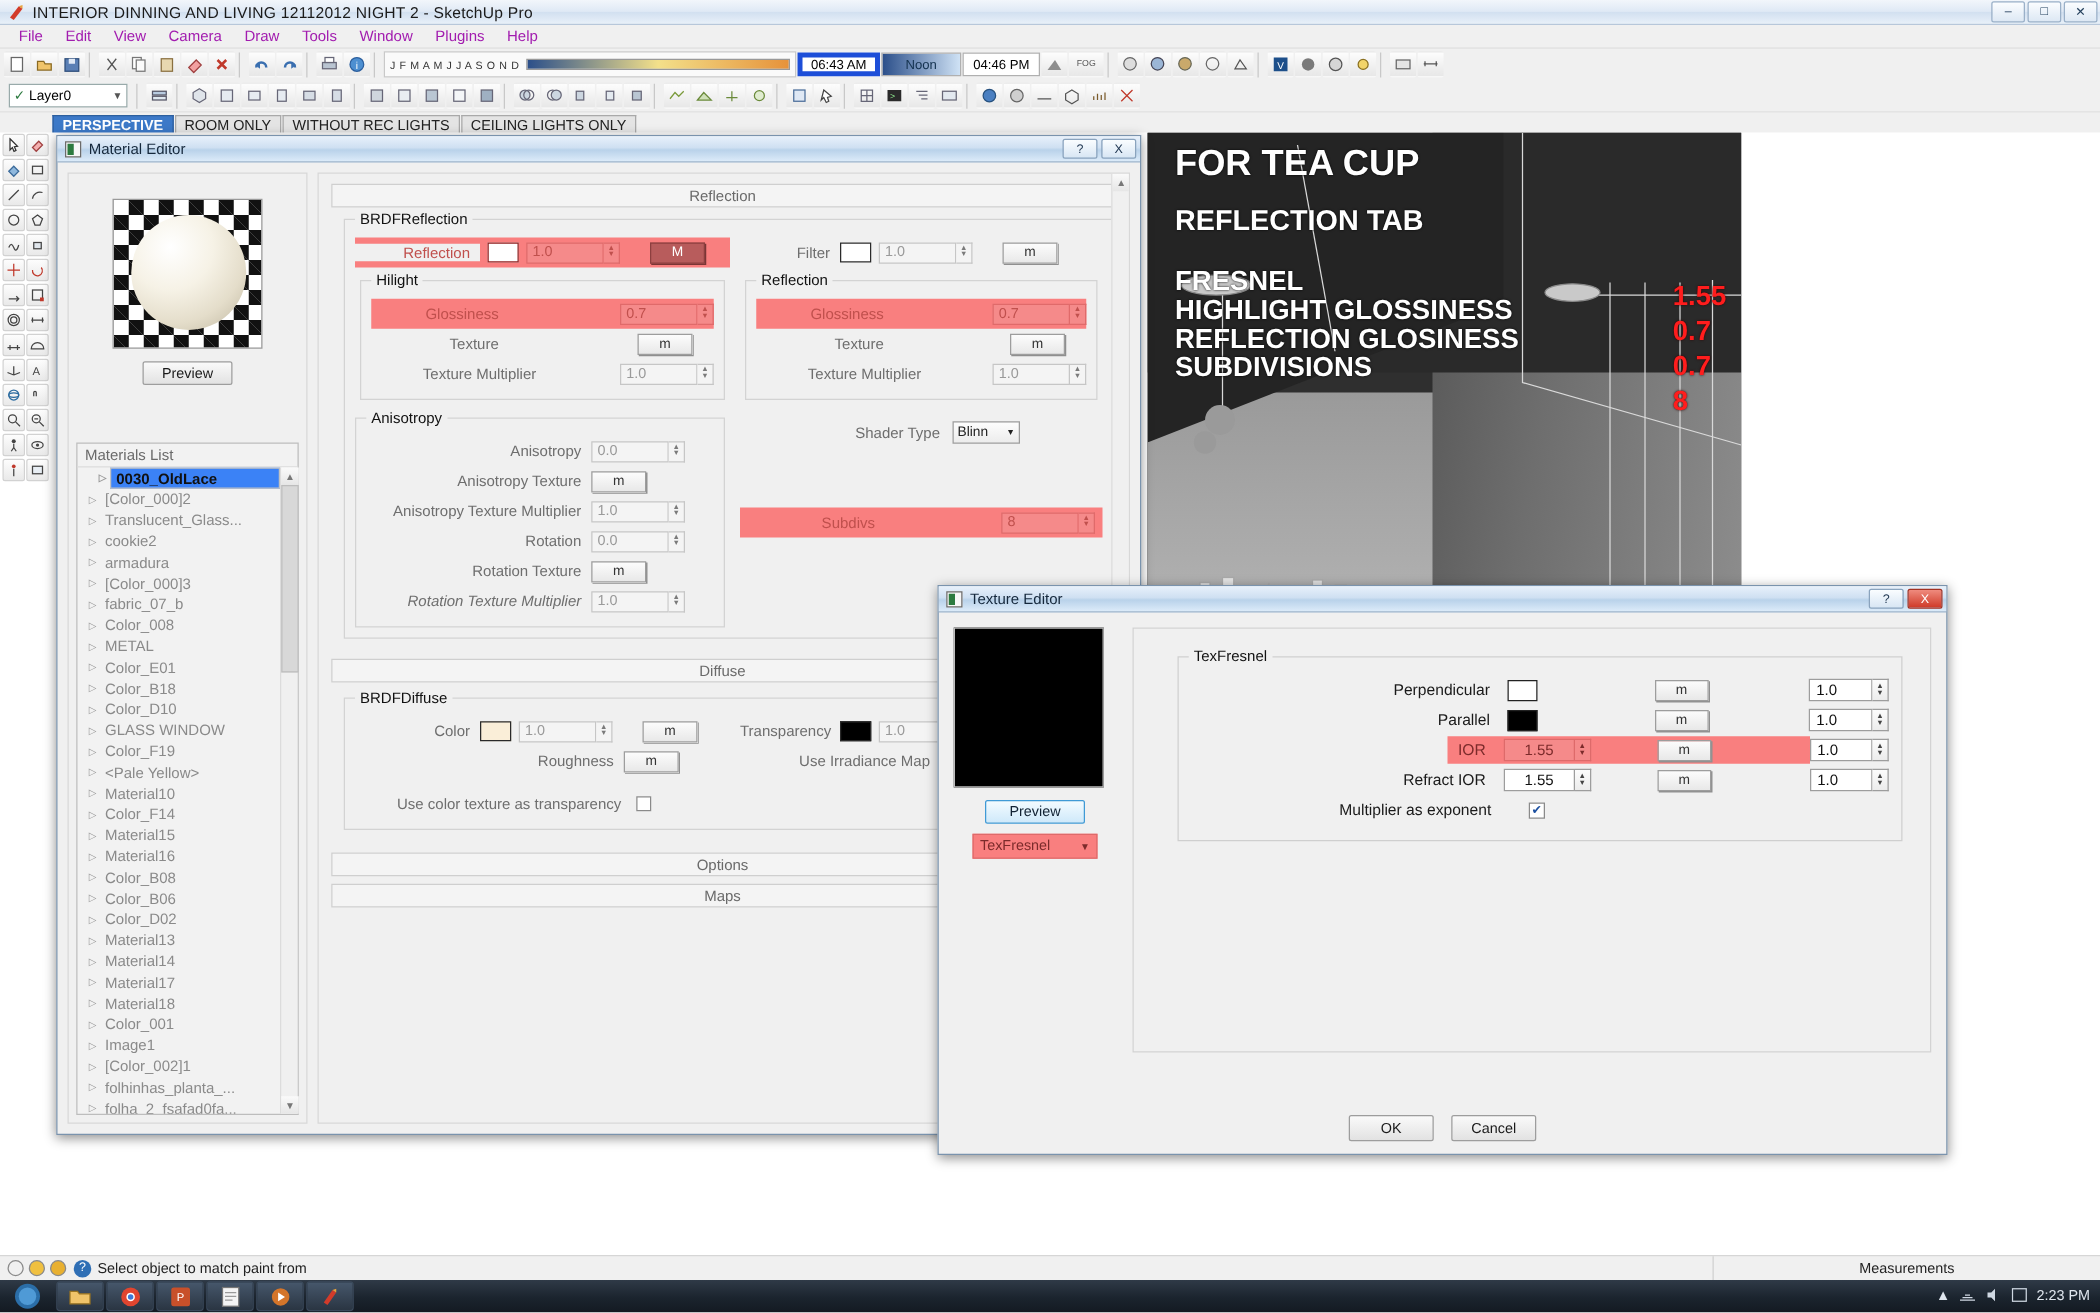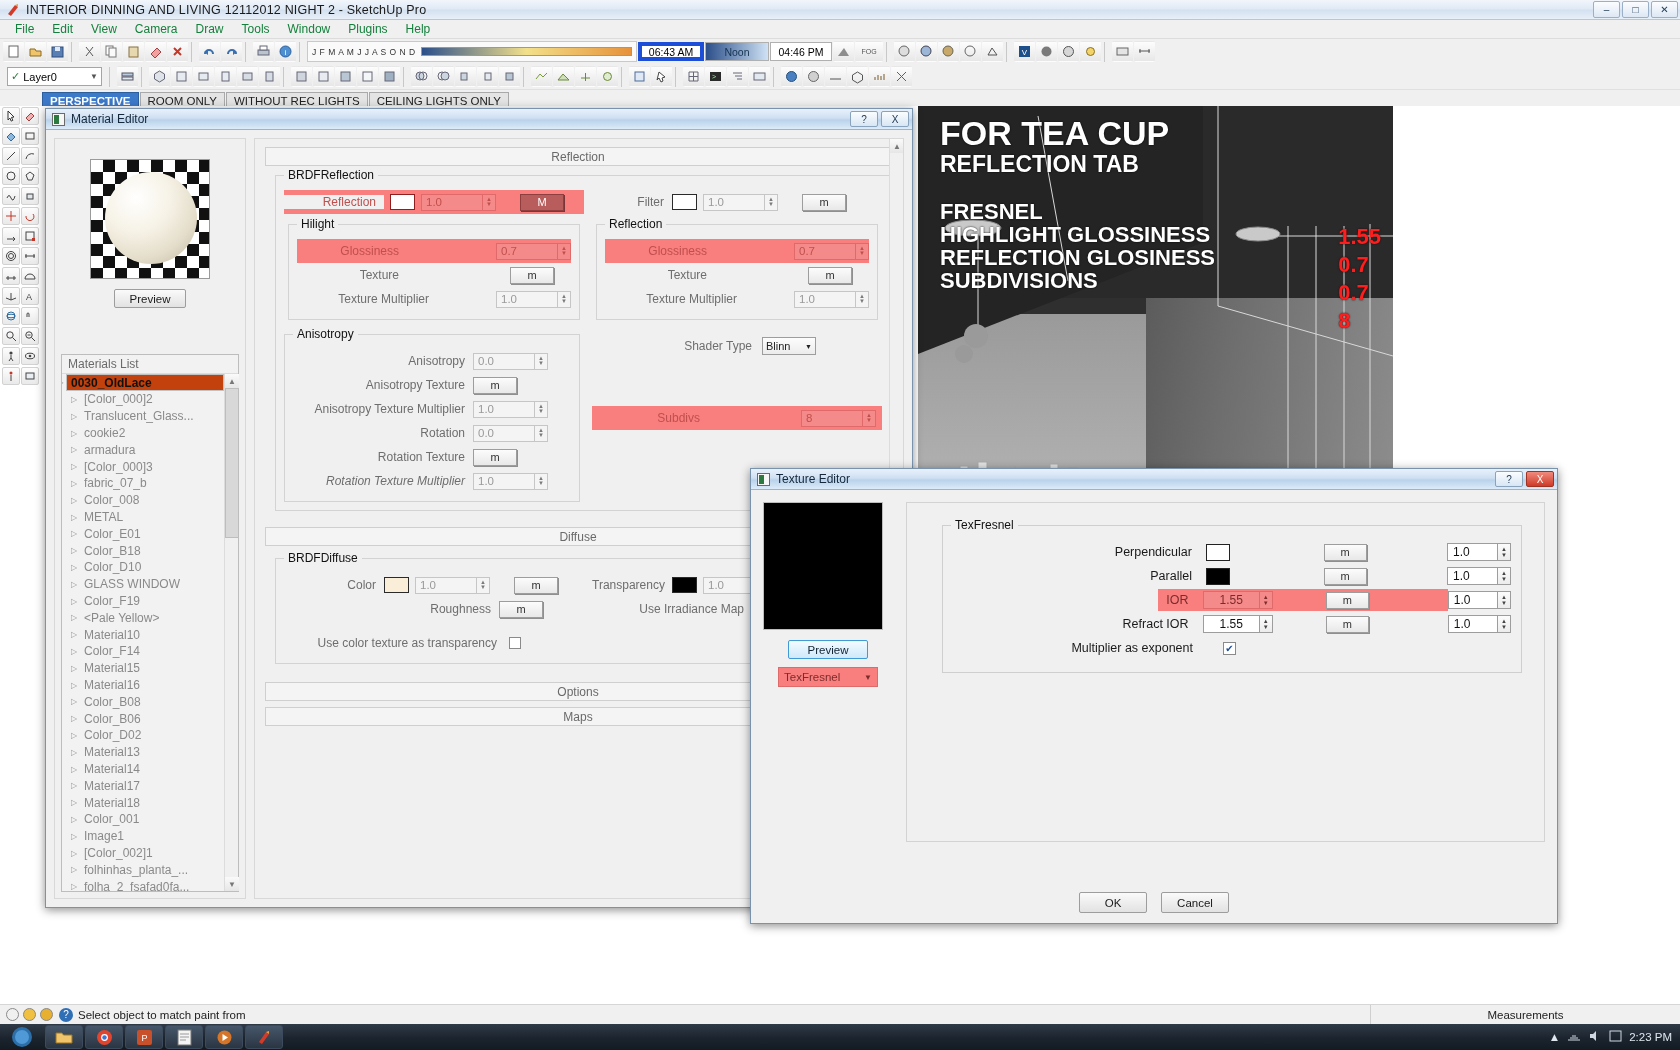--- a/index.html
+++ b/index.html
@@ -22,21 +22,21 @@
   .title-text { font-size:12.5px; color:#1a1a1a; letter-spacing:.2px; }
   .win-btns { position:absolute; right:2px; top:1px; display:flex; gap:2px; }
   .win-btn {
     width:27px;height:17px;border:1px solid #9ab0c8;border-radius:2px;
     background:linear-gradient(180deg,#fbfdff,#dde8f4);
     display:flex;align-items:center;justify-content:center;font-size:10px;color:#24405c;
   }
   .win-btn.close { background:linear-gradient(180deg,#fbfdff,#dde8f4); }
 
   .menubar { height:19px; background:#f0f0f0; border-bottom:1px solid #dcdcdc; display:flex; align-items:center; padding-left:6px; }
-  .menubar span { padding:2px 9px; font-size:12px; color:#15803d; }
+  .menubar span { padding:2px 9px; font-size:12px; color:#a21caf; }
 
   .toolbar { background:#f0f0f0; border-bottom:1px solid #e0e0e0; position:relative; }
   .tb-row { height:25px; display:flex; align-items:center; padding:1px 3px; gap:1px; }
   .tbtn { width:21px;height:21px;border:1px solid transparent;border-radius:2px;
           display:flex;align-items:center;justify-content:center;position:relative;
           background:linear-gradient(180deg,#fdfdfd,#e7e7e7); }
   .tsep { width:5px;height:20px;border-left:1px solid #c8c8c8;margin:0 2px; }
 
   .layerbox { display:flex;align-items:center;gap:3px;padding:0 4px; }
   .layersel { width:95px;height:19px;border:1px solid #9aa; background:#fff; font-size:11px;
@@ -58,21 +58,21 @@
   .render { position:absolute; left:918px; top:0px; width:475px; height:400px; overflow:hidden; background:#2f2f2f;}
   .render .ceil { position:absolute; inset:0 0 52% 0; background:#2a2a2a; }
   .render .wallR{ position:absolute; right:0; top:0; width:52%; height:100%;
                   background:linear-gradient(100deg,#555 0%,#6e6e6e 40%,#8d8d8d 100%); }
   .render .floor{ position:absolute; left:0; bottom:0; width:100%; height:48%;
                   background:linear-gradient(180deg,#9a9a9a,#b4b4b4); }
   .render .darkwedge { position:absolute; left:0; top:0; width:60%; height:62%;
                   background:#242424; clip-path:polygon(0 0,100% 0,100% 55%,0 100%); }
   .annot { position:absolute; left:22px; top:10px; color:#fff; font-weight:bold; line-height:1.05;
            font-family:"Liberation Sans", sans-serif; text-shadow:0 0 2px #000;}
-  .annot .big { font-size:34px; display:block; }
+  .annot .big { font-size:29px; display:block; margin-bottom:18px;}
   .annot .l2 { font-size:23px; display:block; margin-bottom:24px;}
   .annot .l3 { font-size:22px; display:block; }
   .annot-vals { position:absolute; right:12px; top:117px; color:#ff1d1d; font-weight:bold;
                 font-size:22px; line-height:1.28; text-align:left; text-shadow:0 0 2px #300;}
   .shelf { position:absolute; left:20px; bottom:0px; width:185px; height:58px; }
 
   
   .statusbar { position:absolute; left:0; right:0; bottom:26px; height:20px; background:#f0f0f0;
                border-top:1px solid #d6d6d6; display:flex; align-items:center; font-size:11.5px; color:#222; }
   .sb-icons { display:flex; gap:4px; padding:0 6px; }
@@ -120,21 +120,21 @@
   .btn { border:1px solid #9d9d9d; background:linear-gradient(180deg,#fafafa,#e2e2e2);
          border-radius:2px; font-size:11.5px; color:#1a1a1a; display:flex; align-items:center; justify-content:center; }
   .preview-btn { width:72px;height:19px;margin:10px auto 0; }
 
   .mlist { position:absolute; left:6px; right:6px; top:215px; bottom:6px; border:1px solid #bdbdbd; background:#f2f2f2; }
   .mlist-hd { height:19px; padding-left:6px; display:flex; align-items:center; font-size:12px; color:#6a6a6a;
               border-bottom:1px solid #dcdcdc; }
   .mlist-body { position:absolute; left:0; right:14px; top:19px; bottom:0; overflow:hidden; }
   .mrow { height:16.8px; display:flex; align-items:center; padding-left:22px; font-size:12px; color:#8a8a8a; position:relative; }
   .mrow::before { content:'▷'; position:absolute; left:9px; font-size:8px; color:#9a9a9a; top:4px; }
-  .mrow.sel { color:#111; font-weight:bold; background:#c2410c; border:1px solid #c2c2c2; margin-left:4px; padding-left:4px; height:17px; }
+  .mrow.sel { color:#111; font-weight:bold; background:#3b82f6; border:1px solid #c2c2c2; margin-left:26px; padding-left:4px; height:17px; }
   .mrow.sel::before { left:-10px; top:3px; }
   .mscroll { position:absolute; right:0; top:19px; bottom:0; width:14px; background:#f0f0f0; border-left:1px solid #dcdcdc; }
   .arrowbtn { width:14px;height:14px;display:flex;align-items:center;justify-content:center;
               font-size:8px;color:#777;background:linear-gradient(180deg,#fafafa,#e6e6e6); }
 
   .me-right { position:absolute; left:208px; top:8px; right:8px; bottom:8px; border:1px solid #d8d8d8; background:#f0f0f0; overflow:hidden;}
   .secbar { height:19px; margin:8px 12px 0 10px; border:1px solid #cfcfcf; background:#f4f4f4;
             display:flex; align-items:center; justify-content:center; font-size:12px; color:#6a6a6a; }
   .group { margin:9px 10px 0 20px; border:1px solid #d3d3d3; position:relative; padding:14px 8px 8px; }
   .group > .glabel { position:absolute; top:-8px; left:8px; background:#f0f0f0; padding:0 4px; font-size:12px; color:#111; }

